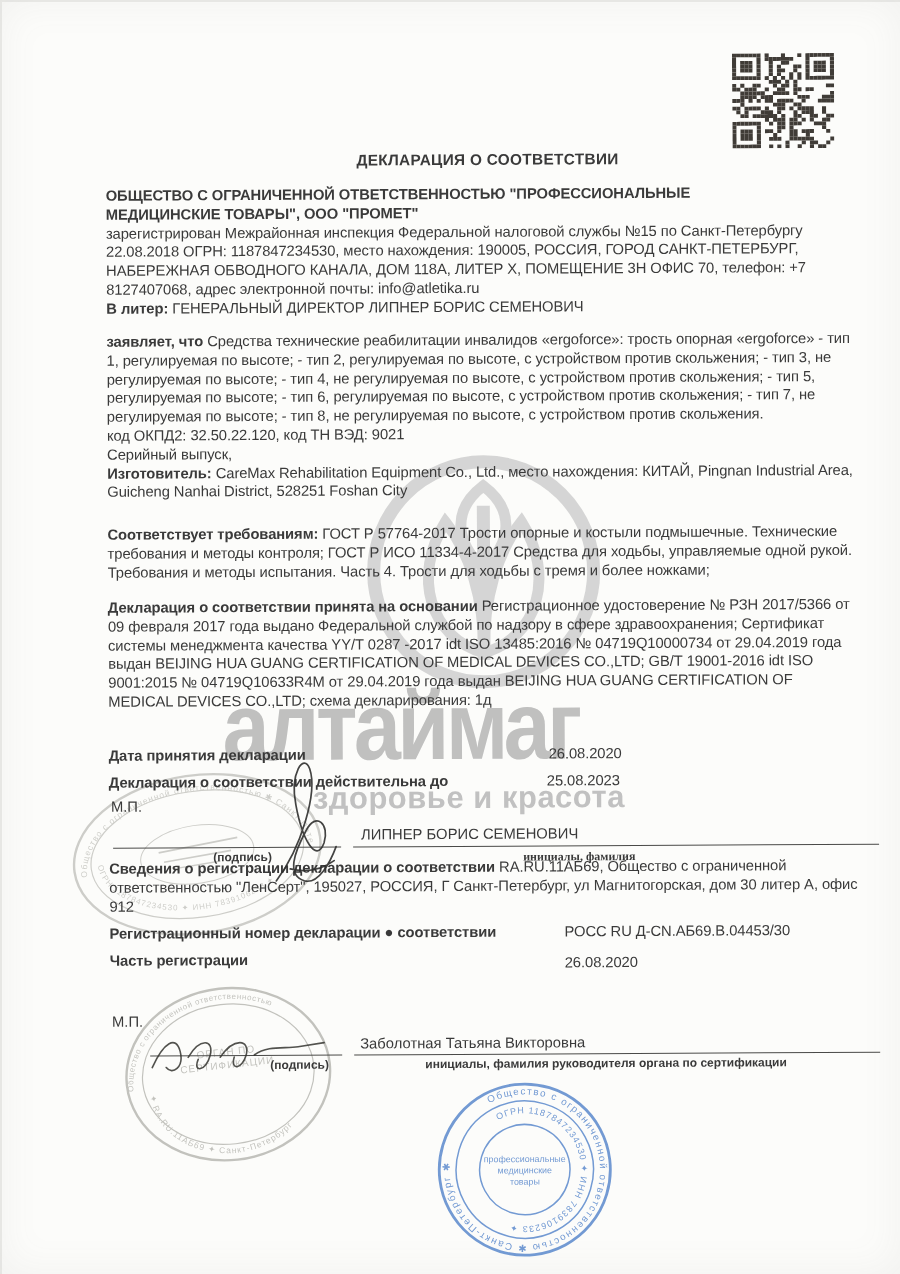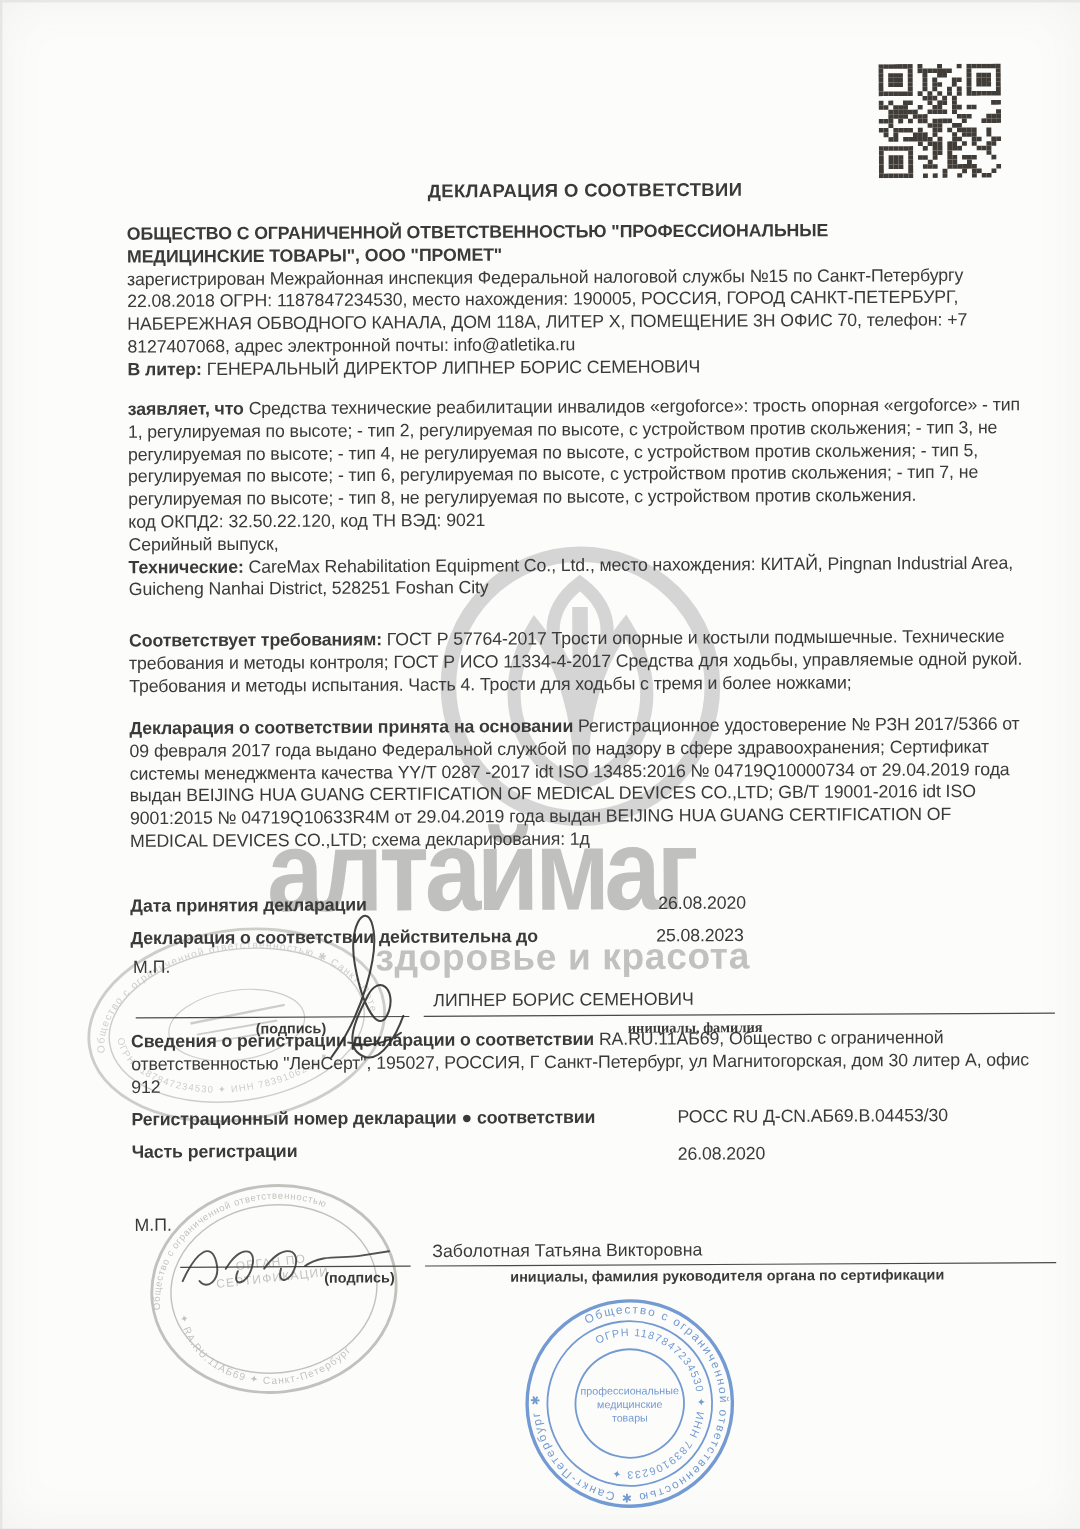--- a/index.html
+++ b/index.html
@@ -368,21 +368,21 @@
           <div>МЕДИЦИНСКИЕ ТОВАРЫ", ООО "ПРОМЕТ"</div>
         </div>
     <div>зарегистрирован Межрайонная инспекция Федеральной налоговой службы №15 по Санкт-Петербургу 22.08.2018 ОГРН: 1187847234530, место нахождения: 190005, РОССИЯ, ГОРОД САНКТ-ПЕТЕРБУРГ, НАБЕРЕЖНАЯ ОБВОДНОГО КАНАЛА, ДОМ 118А, ЛИТЕР Х, ПОМЕЩЕНИЕ 3Н ОФИС 70, телефон: +7 8127407068, адрес электронной почты: info@atletika.ru</div>
     <div><b>В литер:</b> <span>ГЕНЕРАЛЬНЫЙ ДИРЕКТОР ЛИПНЕР БОРИС СЕМЕНОВИЧ</span></div>
   </div>
 
   <div class="abs col body-text zl3" style="top:331px;">
     <div><b>заявляет, что</b> <span>Средства технические реабилитации инвалидов «ergoforce»: трость опорная «ergoforce» - тип 1, регулируемая по высоте; - тип 2, регулируемая по высоте, с устройством против скольжения; - тип 3, не регулируемая по высоте; - тип 4, не регулируемая по высоте, с устройством против скольжения; - тип 5, регулируемая по высоте; - тип 6, регулируемая по высоте, с устройством против скольжения; - тип 7, не регулируемая по высоте; - тип 8, не регулируемая по высоте, с устройством против скольжения.</span></div>
     <div>код ОКПД2: 32.50.22.120, код ТН ВЭД: 9021</div>
     <div>Серийный выпуск,</div>
-    <div><b>Технические:</b> <span>CareMax Rehabilitation Equipment Co., Ltd., место нахождения: КИТАЙ, Pingnan Industrial Area, Guicheng Nanhai District, 528251 Foshan City</span></div>
+    <div><b>Изготовитель:</b> <span>CareMax Rehabilitation Equipment Co., Ltd., место нахождения: КИТАЙ, Pingnan Industrial Area, Guicheng Nanhai District, 528251 Foshan City</span></div>
   </div>
 
   <div class="abs col body-text zl3" style="top:524px;">
     <b>Соответствует требованиям:</b>
     <span>ГОСТ Р 57764-2017 Трости опорные и костыли подмышечные. Технические требования и методы контроля; ГОСТ Р ИСО 11334-4-2017 Средства для ходьбы, управляемые одной рукой. Требования и методы испытания. Часть 4. Трости для ходьбы с тремя и более ножками;</span>
   </div>
 
   <div class="abs col body-text zl3" style="top:597px;">
     <b>Декларация о соответствии принята на основании</b>
     <span>Регистрационное удостоверение № РЗН 2017/5366 от 09 февраля 2017 года выдано Федеральной службой по надзору в сфере здравоохранения; Сертификат системы менеджмента качества YY/Т 0287 -2017 idt ISO 13485:2016 № 04719Q10000734 от 29.04.2019 года выдан BEIJING HUA GUANG CERTIFICATION OF MEDICAL DEVICES CO.,LTD; GB/Т 19001-2016  idt ISO 9001:2015 № 04719Q10633R4M от 29.04.2019 года выдан BEIJING HUA GUANG CERTIFICATION OF MEDICAL DEVICES CO.,LTD; схема декларирования: 1д</span>

